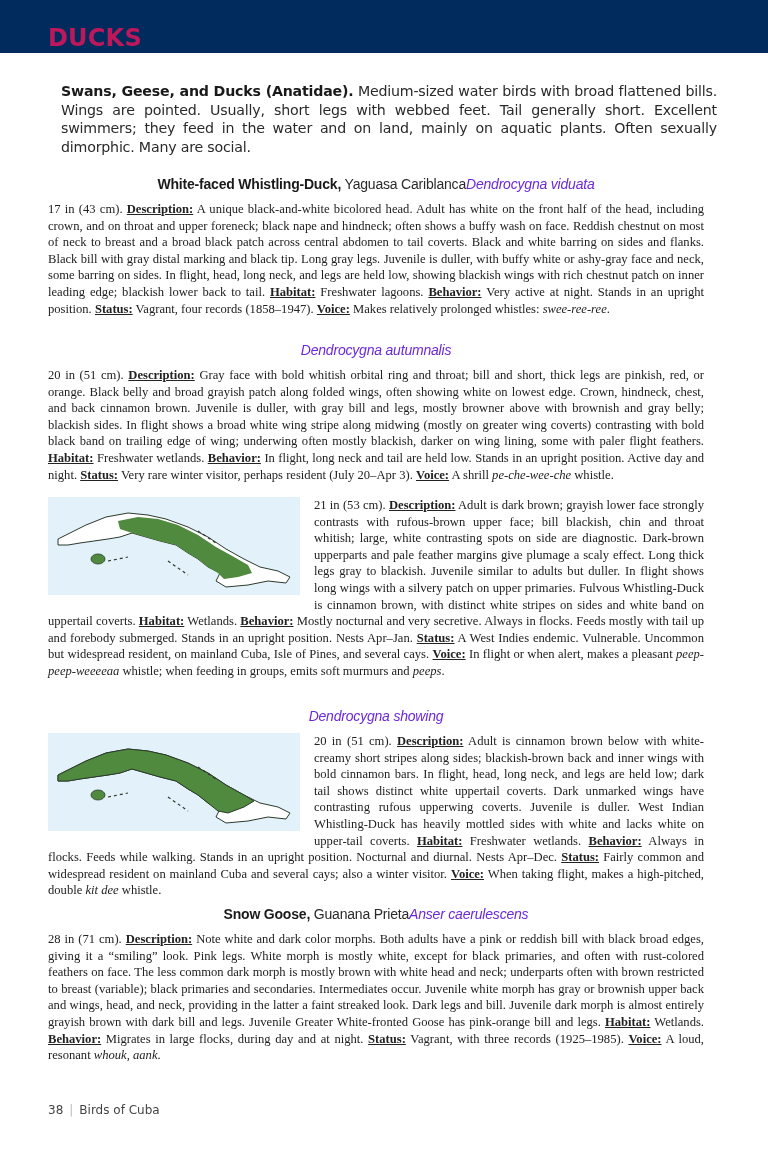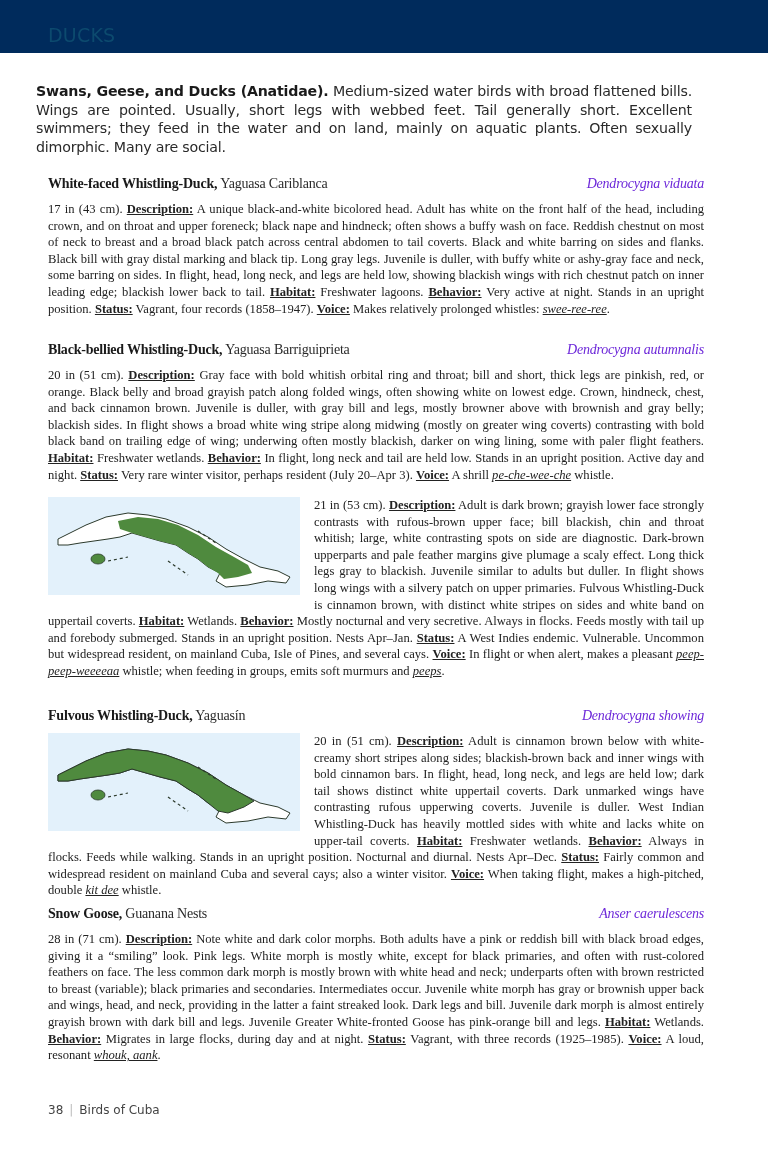--- a/index.html
+++ b/index.html
@@ -3,44 +3,44 @@
 <meta charset="utf-8">
 <style>
   html, body { margin: 0; padding: 0; background: #ffffff; }
   body { width: 768px; height: 1152px; position: relative; overflow: hidden; }
   .header-bar {
     position: absolute; left: 0; top: 0; width: 768px; height: 53px;
     background: #002b5c;
   }
   .header-title {
     position: absolute; left: 48px; top: 24px;
-    font-family: "DejaVu Sans", sans-serif; font-weight: normal; font-size: 19px;
-    color: #0c4a6e; letter-spacing: 0.2px;
+    font-family: "DejaVu Sans", sans-serif; font-weight: bold; font-size: 24px;
+    color: #be185d; letter-spacing: 0.2px;
   }
   .intro {
-    position: absolute; left: 36px; top: 82px; width: 656px;
+    position: absolute; left: 61px; top: 82px; width: 656px;
     font-family: "DejaVu Sans", sans-serif; font-size: 14.2px; line-height: 18.5px;
     color: #2a2a2a; text-align: justify; letter-spacing: -0.2px;
   }
   .intro b { font-weight: bold; color: #1a1a1a; }
   .species { position: absolute; left: 48px; width: 656px; }
   .sp-head {
-    display: flex; justify-content: space-between; align-items: baseline;
-    font-family: Liberation Serif, serif; font-size: 14px; color: #1a1a1a;
+    display: flex; justify-content: center; align-items: baseline;
+    font-family: Liberation Sans, sans-serif; font-size: 14px; color: #1a1a1a;
     height: 20px; letter-spacing: -0.2px;
   }
   .sp-head .en { font-weight: bold; }
   .sp-head .es { font-weight: normal; color: #2a2a2a; }
   .sp-head .sci { font-style: italic; color: #6d28d9; }
   .sp-body {
     font-family: "Liberation Serif", serif; font-size: 12.6px; line-height: 16.6px;
     color: #222; text-align: justify; margin-top: 5px;
   }
   .sp-body b { font-weight: bold; text-decoration: underline; }
-  .sp-body i { font-style: italic; text-decoration: underline; }
+  .sp-body i { font-style: italic; }
   .map {
     float: left; width: 252px; height: 98px; background: #e3f1fb;
     margin: 0 14px 2px 0; position: relative;
   }
   .map svg { position: absolute; left: 0; top: 0; width: 252px; height: 98px; }
   .footer {
     position: absolute; left: 48px; top: 1103px;
     font-family: "DejaVu Sans", sans-serif; font-size: 12px; color: #444;
   }
   .footer .sep { color: #bbb; margin: 0 6px; }
@@ -60,21 +60,20 @@
     <span><span class="en">White-faced Whistling-Duck,</span><span class="es"> Yaguasa Cariblanca</span></span>
     <span class="sci">Dendrocygna viduata</span>
   </div>
   <div class="sp-body">
     <span>17 in (43 cm). </span><b>Description:</b> <span>A unique black-and-white bicolored head. Adult has white on the front half of the head, including crown, and on throat and upper foreneck; black nape and hindneck; often shows a buffy wash on face. Reddish chestnut on most of neck to breast and a broad black patch across central abdomen to tail coverts. Black and white barring on sides and flanks. Black bill with gray distal marking and black tip. Long gray legs. Juvenile is duller, with buffy white or ashy-gray face and neck, some barring on sides. In flight, head, long neck, and legs are held low, showing blackish wings with rich chestnut patch on inner leading edge; blackish lower back to tail. </span><b>Habitat:</b> <span>Freshwater lagoons. </span><b>Behavior:</b> <span>Very active at night. Stands in an upright position. </span><b>Status:</b> <span>Vagrant, four records (1858–1947). </span><b>Voice:</b> <span>Makes relatively prolonged whistles: </span><i>swee-ree-ree</i><span>.</span>
   </div>
 </div>
 
 <div class="species" style="top:342px;">
   <div class="sp-head">
-    <span><span class="en">Black-bellied Whistling-Duck,</span><span class="es"> Yaguasa Barriguiprieta</span></span>
     <span class="sci">Dendrocygna autumnalis</span>
   </div>
   <div class="sp-body">
     <span>20 in (51 cm). </span><b>Description:</b> <span>Gray face with bold whitish orbital ring and throat; bill and short, thick legs are pinkish, red, or orange. Black belly and broad grayish patch along folded wings, often showing white on lowest edge. Crown, hindneck, chest, and back cinnamon brown. Juvenile is duller, with gray bill and legs, mostly browner above with brownish and gray belly; blackish sides. In flight shows a broad white wing stripe along midwing (mostly on greater wing coverts) contrasting with bold black band on trailing edge of wing; underwing often mostly blackish, darker on wing lining, some with paler flight feathers. </span><b>Habitat:</b> <span>Freshwater wetlands. </span><b>Behavior:</b> <span>In flight, long neck and tail are held low. Stands in an upright position. Active day and night. </span><b>Status:</b> <span>Very rare winter visitor, perhaps resident (July 20–Apr 3). </span><b>Voice:</b> <span>A shrill </span><i>pe-che-wee-che</i><span> whistle.</span>
   </div>
 </div>
 
 <div class="species" style="top:492px;">
   <div class="sp-body">
     <div class="map">
@@ -84,39 +83,38 @@
         <ellipse cx="50" cy="62" rx="7" ry="5" fill="#4f8a3e" stroke="#2c3a2c" stroke-width="0.8"></ellipse>
         <path d="M60,64 L80,60 M120,64 L140,78 M150,34 L168,46" stroke="#2c3a2c" stroke-width="1.2" fill="none" stroke-dasharray="3,3"></path>
       </svg>
     </div>
     <span>21 in (53 cm). </span><b>Description:</b> <span>Adult is dark brown; grayish lower face strongly contrasts with rufous-brown upper face; bill blackish, chin and throat whitish; large, white contrasting spots on side are diagnostic. Dark-brown upperparts and pale feather margins give plumage a scaly effect. Long thick legs gray to blackish. Juvenile similar to adults but duller. In flight shows long wings with a silvery patch on upper primaries. Fulvous Whistling-Duck is cinnamon brown, with distinct white stripes on sides and white band on uppertail coverts. </span><b>Habitat:</b> <span>Wetlands. </span><b>Behavior:</b> <span>Mostly nocturnal and very secretive. Always in flocks. Feeds mostly with tail up and forebody submerged. Stands in an upright position. Nests Apr–Jan. </span><b>Status:</b> <span>A West Indies endemic. Vulnerable. Uncommon but widespread resident, on mainland Cuba, Isle of Pines, and several cays. </span><b>Voice:</b> <span>In flight or when alert, makes a pleasant </span><i>peep-peep-weeeeaa</i><span> whistle; when feeding in groups, emits soft murmurs and </span><i>peeps</i><span>.</span>
   </div>
 </div>
 
 <div class="species" style="top:708px;">
   <div class="sp-head">
-    <span><span class="en">Fulvous Whistling-Duck,</span><span class="es"> Yaguasín</span></span>
     <span class="sci">Dendrocygna showing</span>
   </div>
   <div class="sp-body">
     <div class="map">
       <svg viewBox="0 0 252 98">
         <path d="M10,42 L22,36 L38,28 L58,20 L80,16 L100,18 L118,22 L140,30 L160,40 L178,52 L196,62 L212,70 L230,74 L242,80 L238,86 L220,84 L200,88 L178,90 L168,84 L172,76 L160,70 L150,62 L140,56 L128,48 L112,44 L98,40 L84,36 L72,40 L60,42 L46,44 L32,46 L20,48 L10,48 Z" fill="#ffffff" stroke="#2c3a2c" stroke-width="1"></path>
         <path d="M10,42 L22,36 L38,28 L58,20 L80,16 L100,18 L118,22 L140,30 L160,40 L178,52 L196,62 L206,68 L196,74 L180,80 L170,78 L160,70 L150,62 L140,56 L128,48 L112,44 L98,40 L84,36 L72,40 L60,42 L46,44 L32,46 L20,48 L10,48 Z" fill="#4f8a3e" stroke="#2c3a2c" stroke-width="1"></path>
         <ellipse cx="50" cy="62" rx="7" ry="5" fill="#4f8a3e" stroke="#2c3a2c" stroke-width="0.8"></ellipse>
         <path d="M60,64 L80,60 M120,64 L140,78 M150,34 L168,46" stroke="#2c3a2c" stroke-width="1.2" fill="none" stroke-dasharray="3,3"></path>
       </svg>
     </div>
     <span>20 in (51 cm). </span><b>Description:</b> <span>Adult is cinnamon brown below with white-creamy short stripes along sides; blackish-brown back and inner wings with bold cinnamon bars. In flight, head, long neck, and legs are held low; dark tail shows distinct white uppertail coverts. Dark unmarked wings have contrasting rufous upperwing coverts. Juvenile is duller. West Indian Whistling-Duck has heavily mottled sides with white and lacks white on upper-tail coverts. </span><b>Habitat:</b> <span>Freshwater wetlands. </span><b>Behavior:</b> <span>Always in flocks. Feeds while walking. Stands in an upright position. Nocturnal and diurnal. Nests Apr–Dec. </span><b>Status:</b> <span>Fairly common and widespread resident on mainland Cuba and several cays; also a winter visitor. </span><b>Voice:</b> <span>When taking flight, makes a high-pitched, double </span><i>kit dee</i><span> whistle.</span>
   </div>
 </div>
 
 <div class="species" style="top:906px;">
   <div class="sp-head">
-    <span><span class="en">Snow Goose,</span><span class="es"> Guanana Nests</span></span>
+    <span><span class="en">Snow Goose,</span><span class="es"> Guanana Prieta</span></span>
     <span class="sci">Anser caerulescens</span>
   </div>
   <div class="sp-body">
     <span>28 in (71 cm). </span><b>Description:</b> <span>Note white and dark color morphs. Both adults have a pink or reddish bill with black broad edges, giving it a “smiling” look. Pink legs. White morph is mostly white, except for black primaries, and often with rust-colored feathers on face. The less common dark morph is mostly brown with white head and neck; underparts often with brown restricted to breast (variable); black primaries and secondaries. Intermediates occur. Juvenile white morph has gray or brownish upper back and wings, head, and neck, providing in the latter a faint streaked look. Dark legs and bill. Juvenile dark morph is almost entirely grayish brown with dark bill and legs. Juvenile Greater White-fronted Goose has pink-orange bill and legs. </span><b>Habitat:</b> <span>Wetlands. </span><b>Behavior:</b> <span>Migrates in large flocks, during day and at night. </span><b>Status:</b> <span>Vagrant, with three records (1925–1985). </span><b>Voice:</b> <span>A loud, resonant </span><i>whouk, aank</i><span>.</span>
   </div>
 </div>
 
 <div class="footer">
   <span>38</span><span class="sep">|</span><span>Birds of Cuba</span>
 </div>

